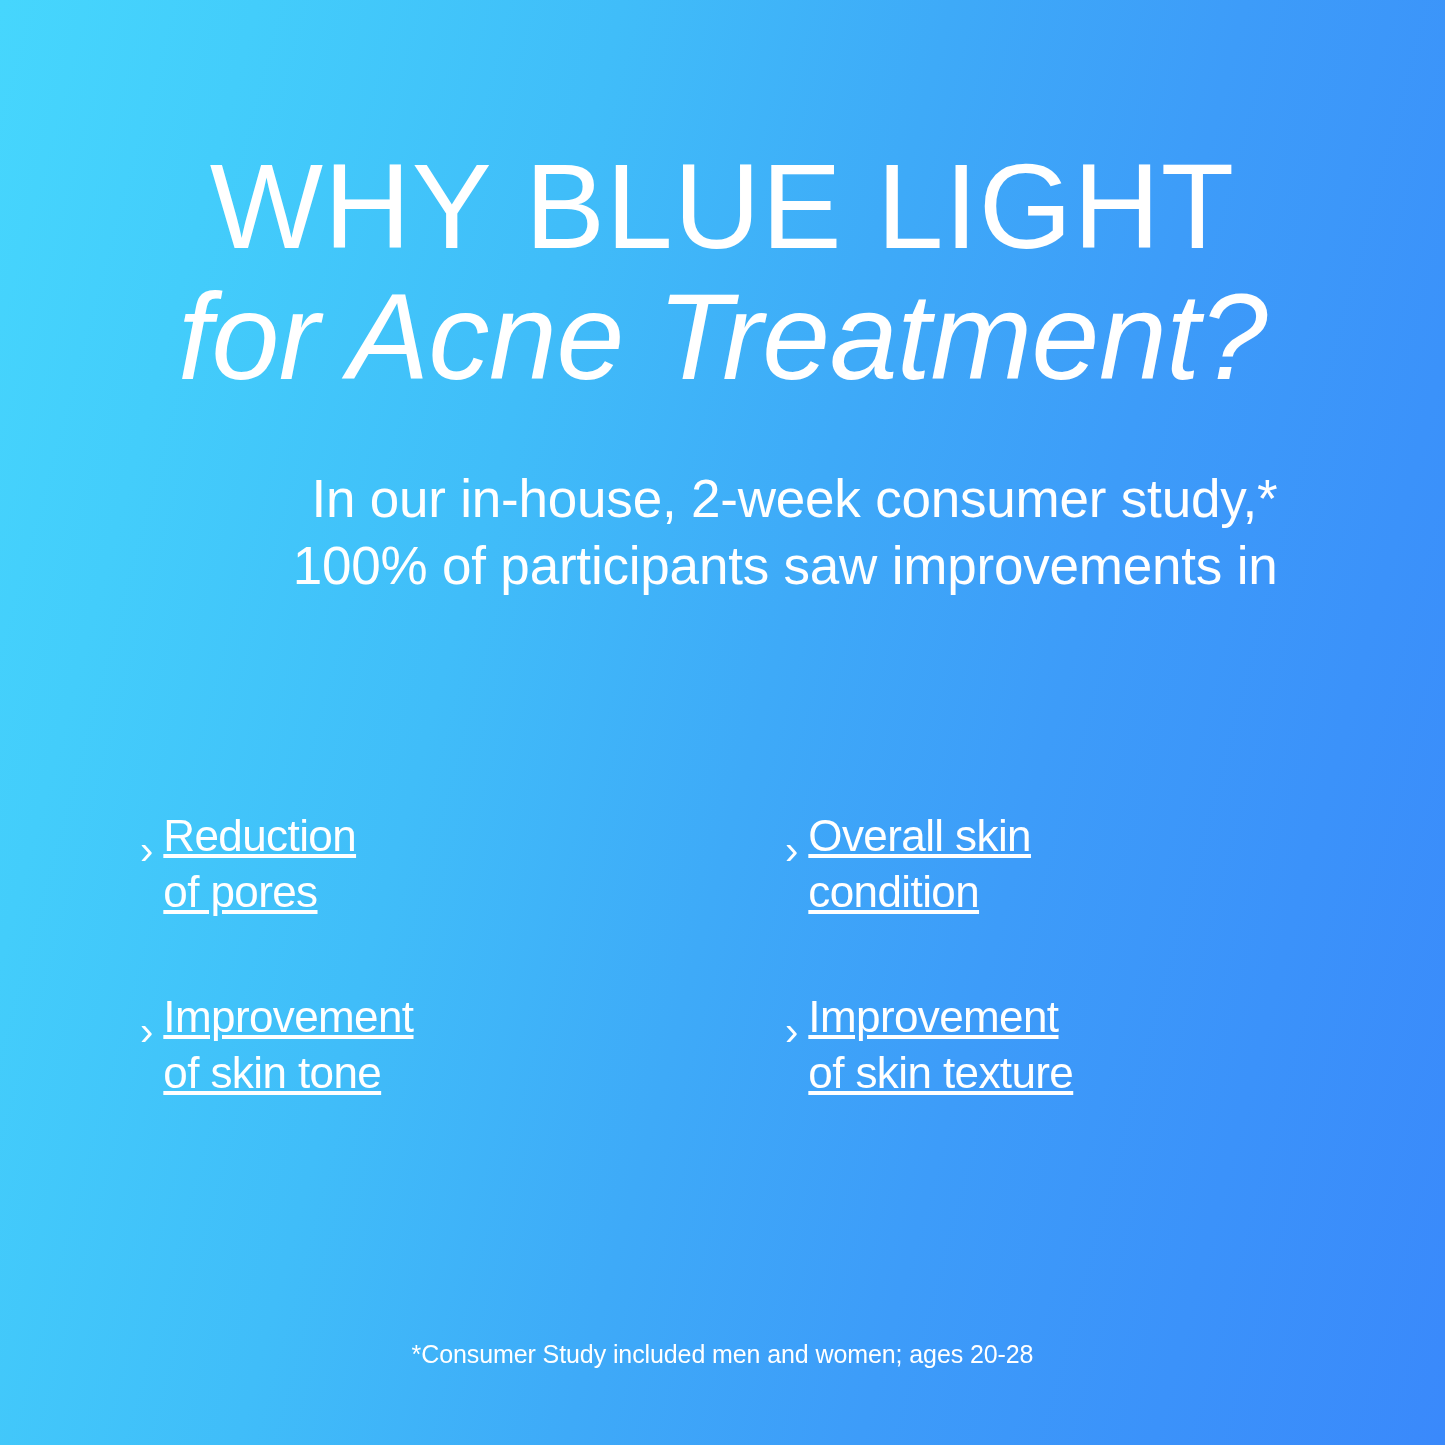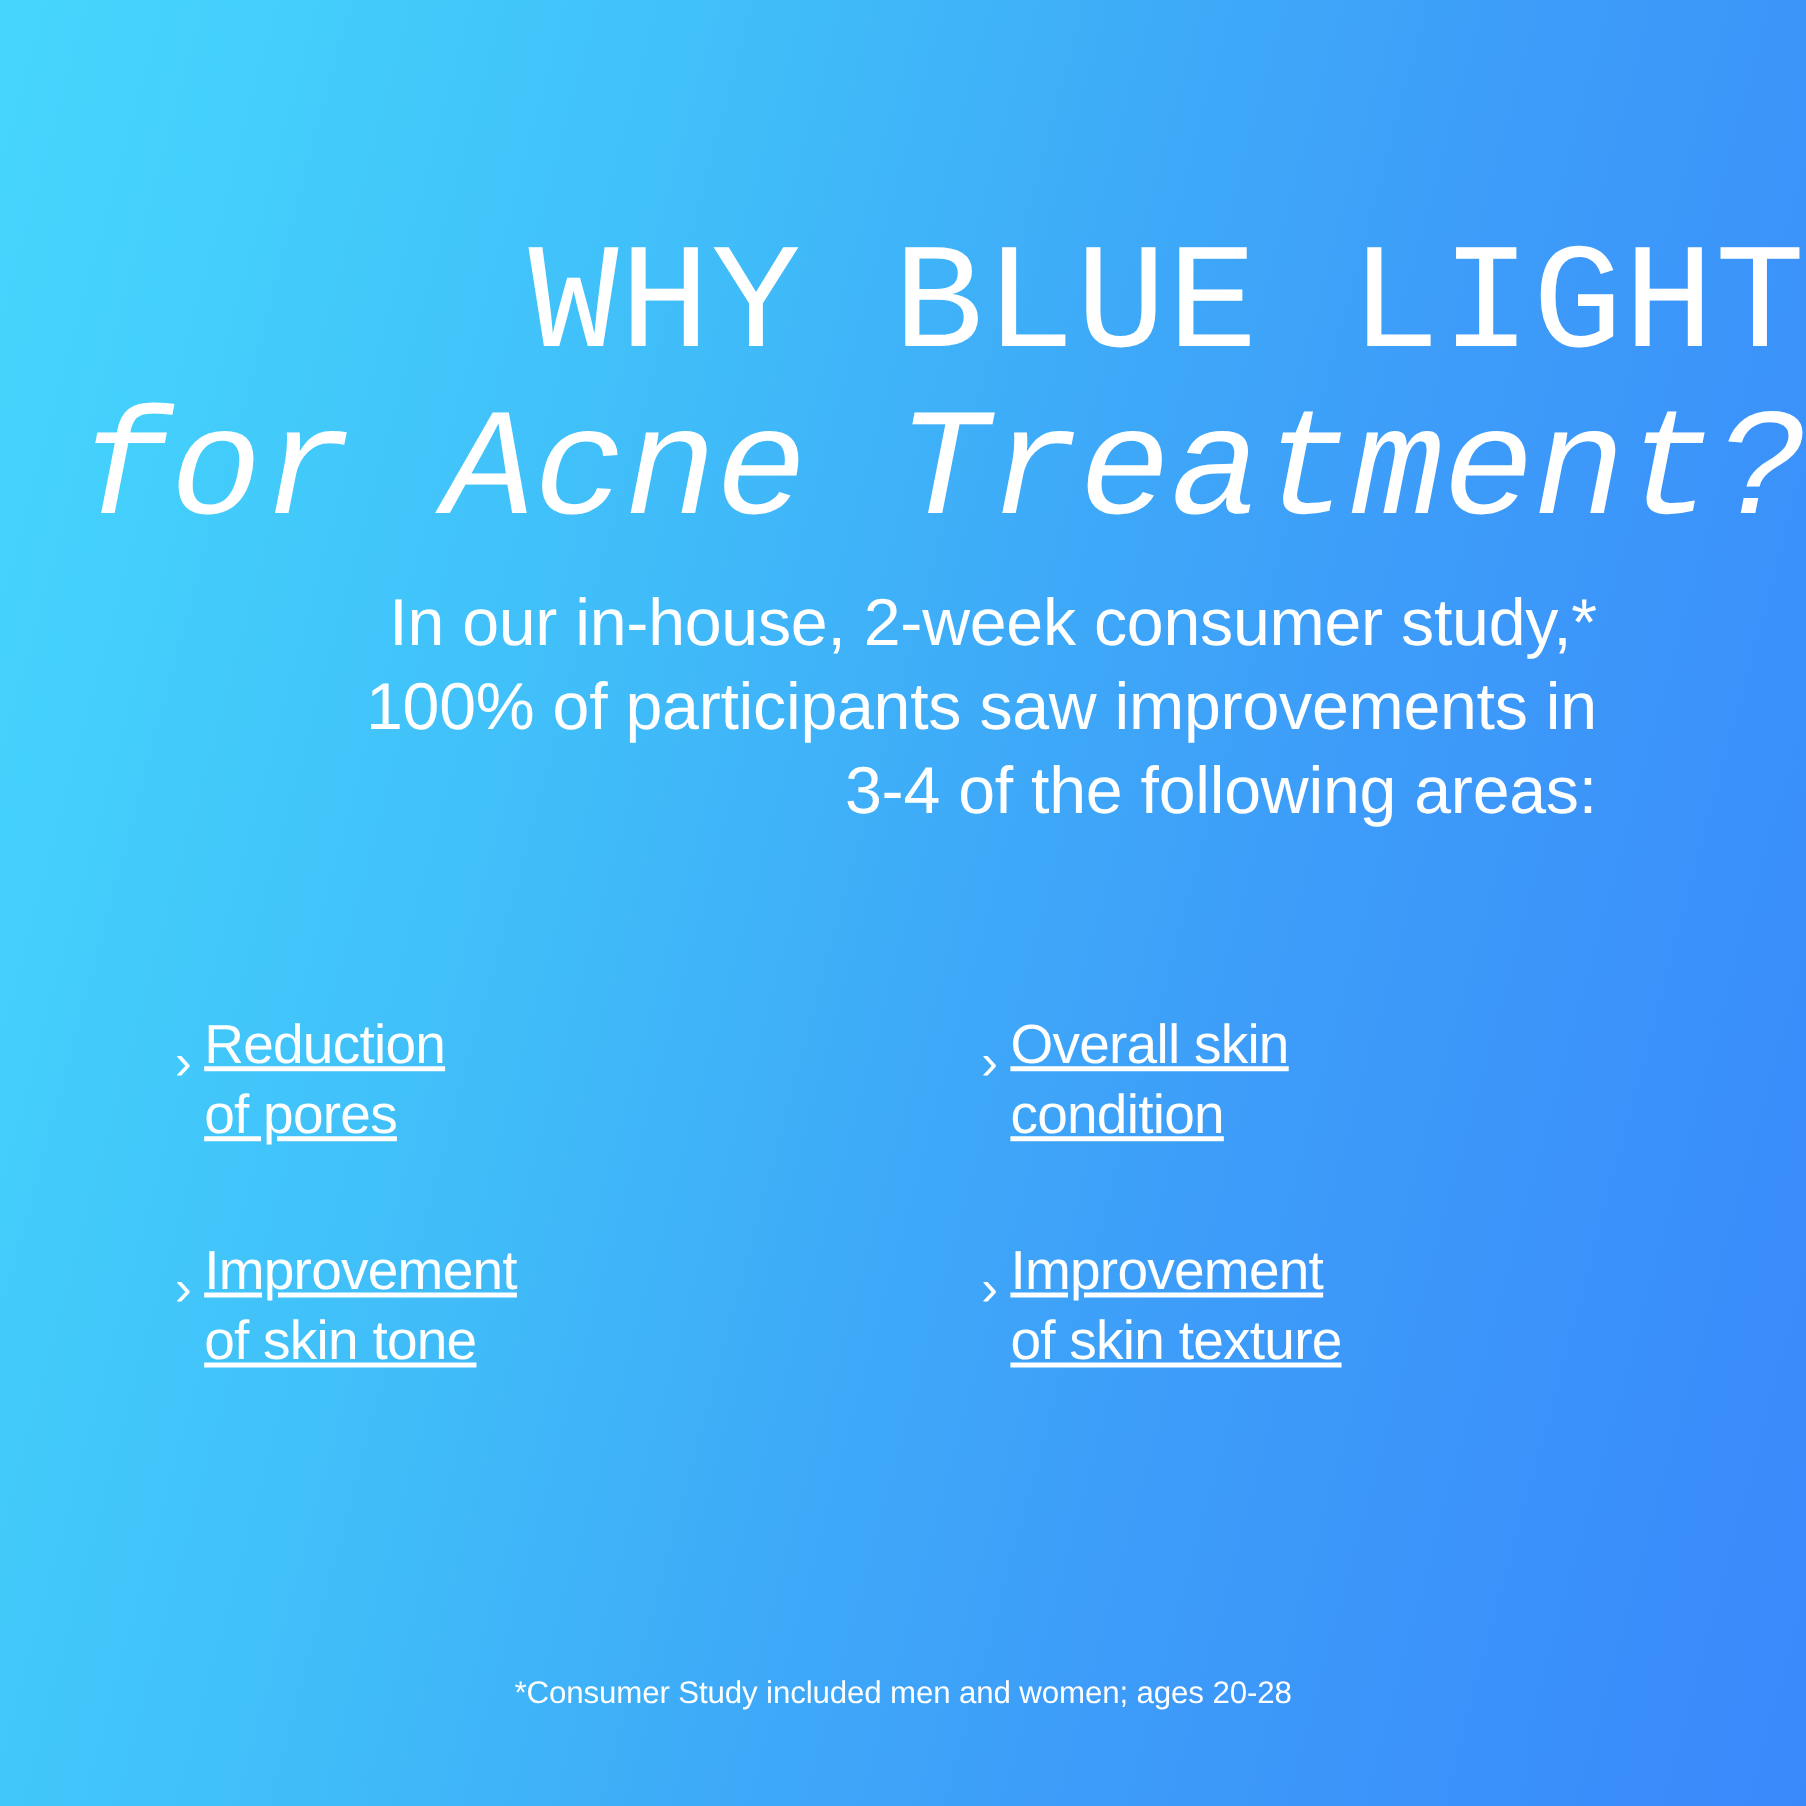--- a/index.html
+++ b/index.html
@@ -25,24 +25,23 @@
     font-family: "Liberation Sans", sans-serif;
     -webkit-font-smoothing: antialiased;
   }
 
   
   .heading {
     position: absolute;
     left: 0;
     top: 143px;
     width: 1445px;
-    text-align: right;
+    text-align: center;
     color: #ffffff;
-    font-family: Liberation Mono, monospace;
-    margin-top: 40px;
+    font-family: Liberation Sans, sans-serif;
   }
   .heading-line1 {
     display: block;
     font-size: 120px;
     line-height: 1.06;
     letter-spacing: 1px;
     font-weight: 400;
     font-style: normal;
   }
   .heading-line2 {
@@ -126,21 +125,20 @@
 <div id="canvas">
 
   <div class="heading">
     <span class="heading-line1">WHY BLUE LIGHT</span>
     <span class="heading-line2">for Acne Treatment?</span>
   </div>
 
   <div class="intro">
     <span class="intro-line">In our in-house, 2-week consumer study,*</span>
     <span class="intro-line">100% of participants saw improvements in</span>
-    <span class="intro-line">3-4 of the following areas:</span>
   </div>
 
   <div class="benefits">
 
     <div class="benefit">
       <span class="benefit-chevron">›</span>
       <span class="benefit-text">Reduction
 of pores</span>
     </div>
 

